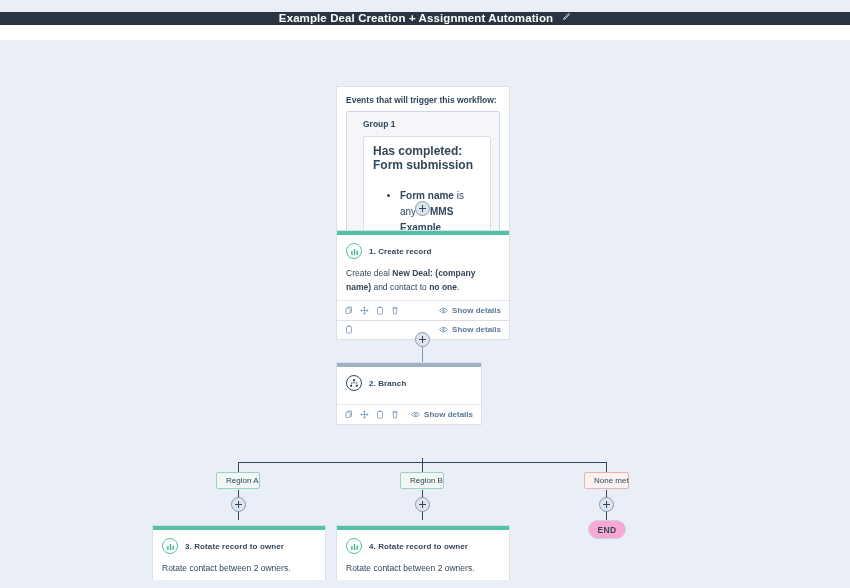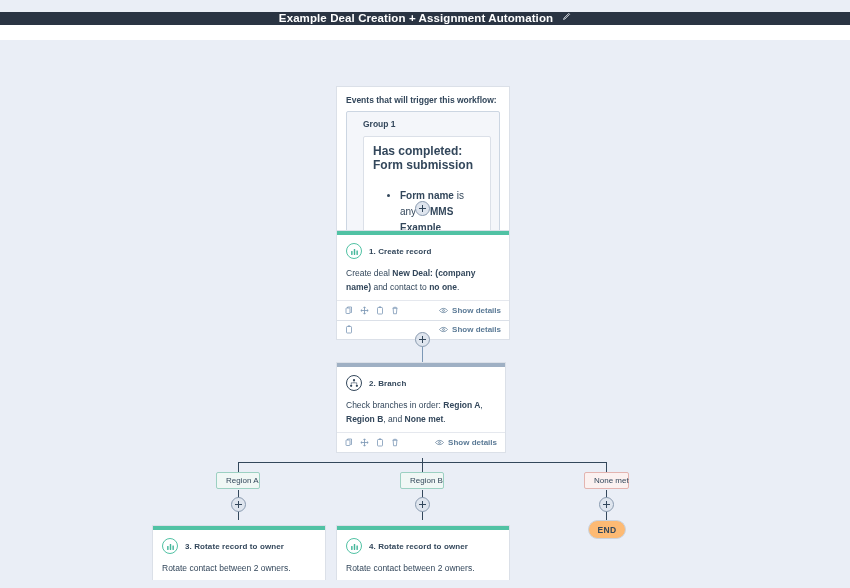--- a/index.html
+++ b/index.html
@@ -264,21 +264,21 @@
     cursor: pointer;
   }
   .branch-label.none-met {
     background: #fbf1f0;
     border-color: #e3b4b0;
   }
 
   
   .end-pill {
     position: absolute;
-    background: #fdba74;
+    background: #f9a8d4;
     border: 1px solid #cbd3de;
     border-radius: 11px;
     font-size: 8.5px;
     font-weight: bold;
     color: #33475b;
     letter-spacing: .4px;
     display: flex;
     align-items: center;
     justify-content: center;
     box-sizing: border-box;
@@ -397,40 +397,39 @@
             <circle cx="9" cy="6" r="1.8"></circle>
         </svg>
         <span>Show details</span>
       </span>
     </div>
   </div>
 
   <div class="vline" style="left:422px; top:285px; height:38px;"></div>
   <div class="plus-btn" style="left:415px; top:292px;"></div>
 
-  <div class="card" style="left:336px; top:322px; width:170px;">
+  <div class="card" style="left:336px; top:322px; width:146px;">
     <div class="card-topstripe stripe-gray"></div>
     <div class="card-body">
       <div class="card-head">
         <span class="node-icon branch">
           <svg width="10" height="10" viewBox="0 0 16 16" fill="#33475b">
             <circle cx="8" cy="3.4" r="1.8"></circle>
             <circle cx="3.4" cy="12.4" r="1.8"></circle>
             <circle cx="12.6" cy="12.4" r="1.8"></circle>
             <path d="M7.6 5h.8v2.4h-.8z"></path>
             <path d="M3 7.4h10v.9H3z"></path>
             <path d="M3 7.9h.9v2.9H3zM12.1 7.9h.9v2.9h-.9z"></path>
           </svg>
         </span>
         <span class="node-title">
           <span>2.</span>
           <span>Branch</span>
         </span>
       </div>
-      <div class="card-text"><span>Check branches in order: </span><b>Region A</b><span>, </span><b>Region B</b><span>, and </span><b>None met</b><span>.</span></div>
     </div>
     <div class="card-footer">
       <span class="footer-icons">
         <span>
           <svg width="8" height="9" viewBox="0 0 16 18" fill="none" stroke="#7c98b6" stroke-width="1.6">
             <rect x="2" y="4" width="8" height="11" rx="1"></rect>
               <path d="M5 4V2h8v11h-2"></path>
           </svg>
         </span>
         <span>

